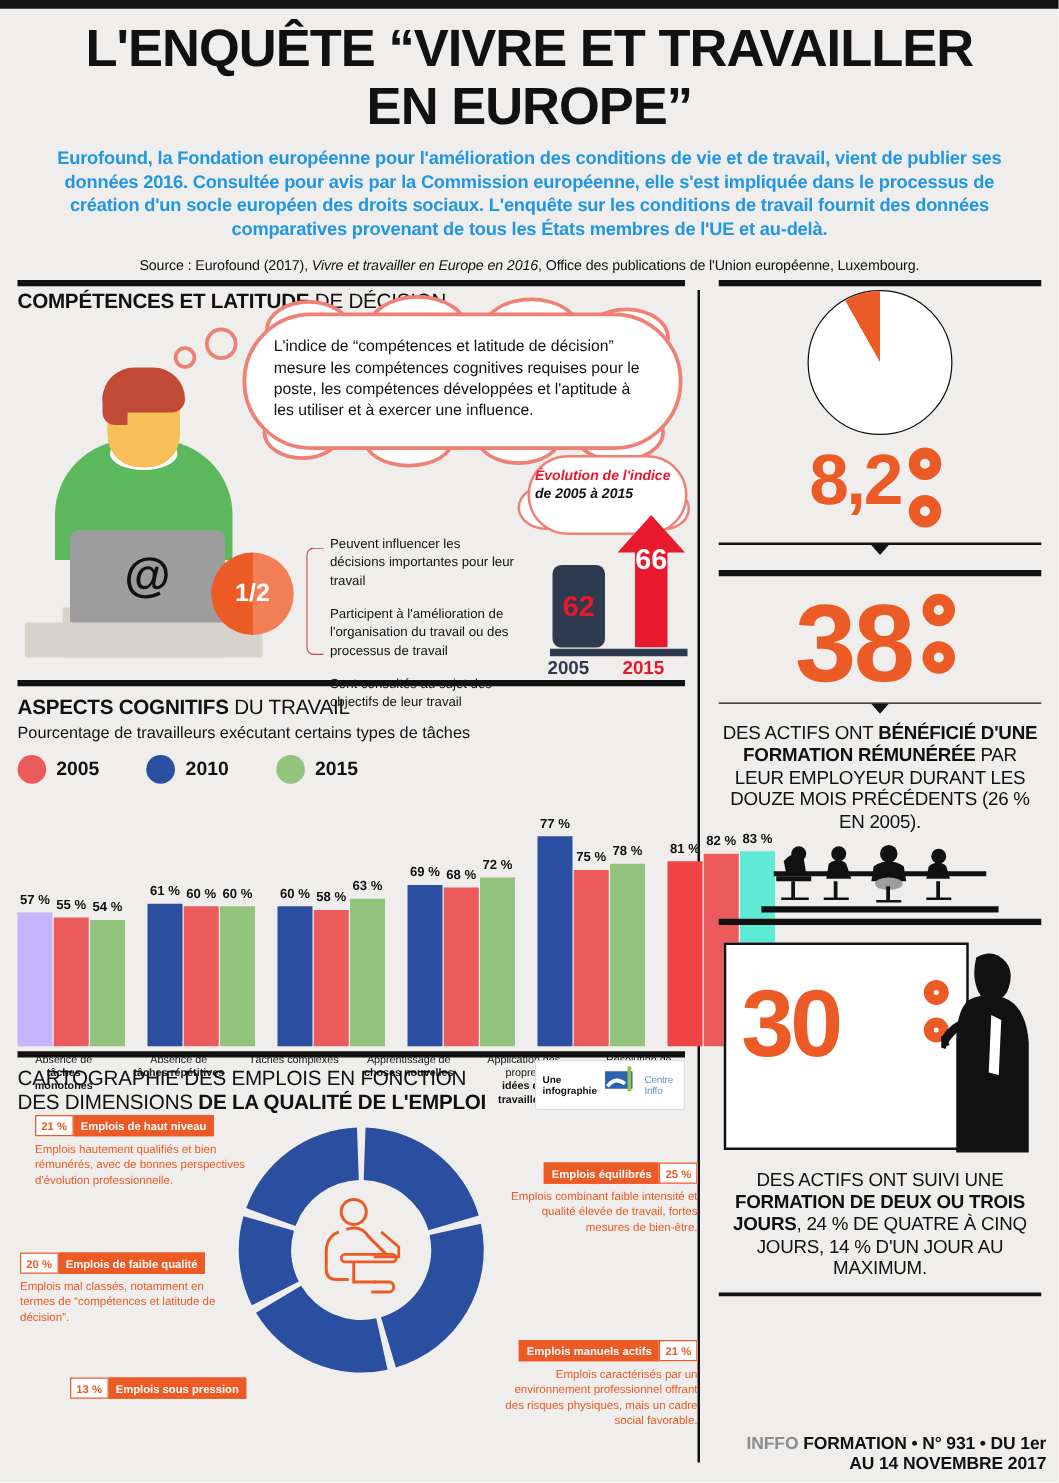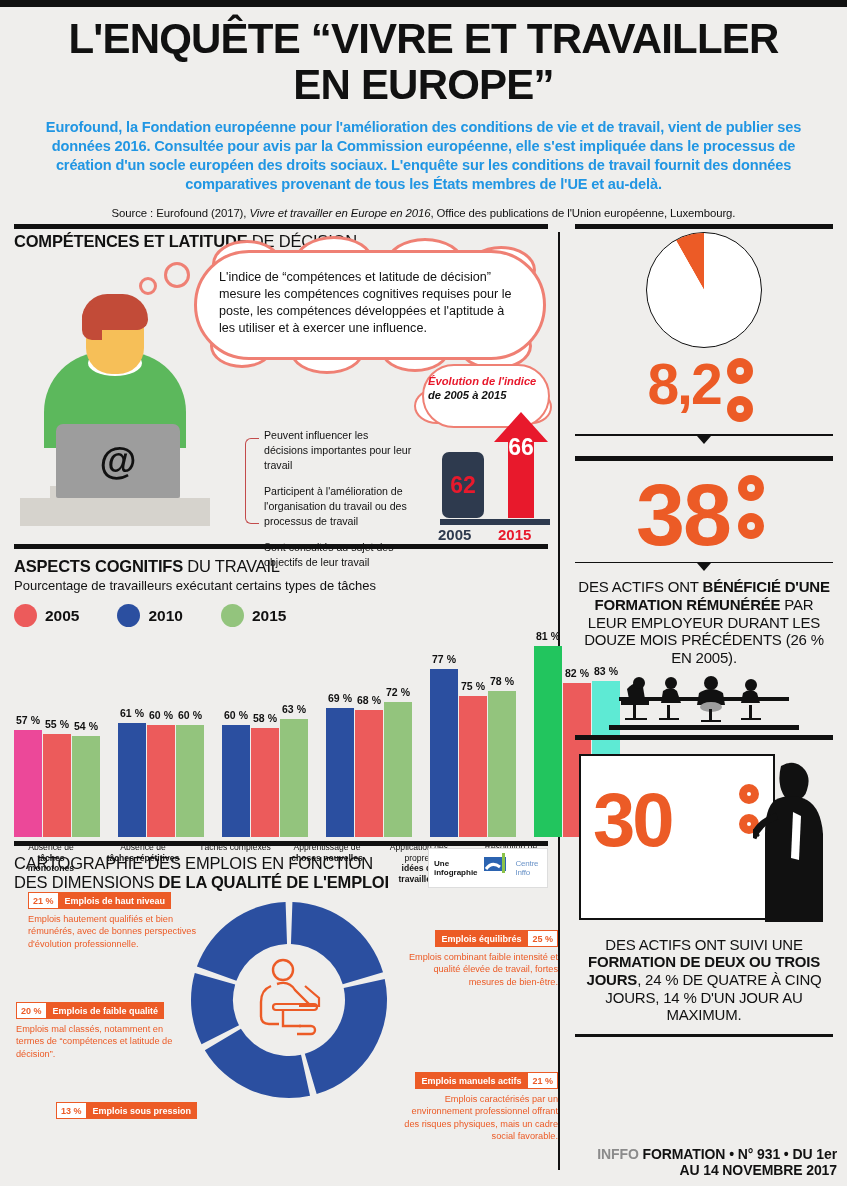--- a/index.html
+++ b/index.html
@@ -199,20 +199,21 @@
       <div class="lobe" style="left:198px; top:8px; width:70px; height:48px;"></div>
       <div class="lobe" style="left:280px; top:4px; width:80px; height:52px;"></div>
       <div class="lobe" style="left:372px; top:6px; width:78px; height:50px;"></div>
       <div class="lobe" style="left:452px; top:14px; width:70px; height:48px;"></div>
       <div class="lobe" style="left:196px; top:92px; width:64px; height:44px;"></div>
       <div class="lobe" style="left:276px; top:96px; width:74px; height:46px;"></div>
       <div class="lobe" style="left:366px; top:94px; width:70px; height:46px;"></div>
       <div class="lobe" style="left:444px; top:90px; width:74px; height:48px;"></div>
       <div class="thought">L'indice de “compétences et latitude de décision” mesure les compétences cognitives requises pour le poste, les compétences développées et l'aptitude à les utiliser et à exercer une influence.</div>
 
+      <div class="half">1/2</div>
       <div class="brace"></div>
       <div class="bullets">
         <p>Peuvent influencer les décisions importantes pour leur travail</p>
         <p>Participent à l'amélioration de l'organisation du travail ou des processus de travail</p>
         <p>Sont consultés au sujet des objectifs de leur travail</p>
       </div>
 
       <div class="evo">
         <div class="evo-cloud2"></div>
         <div class="evo-cloud3"></div>
@@ -251,21 +252,21 @@
             <span class="dot" style="background:#2b4fa0"></span>
             <span class="lb">2010</span>
           </div>
           <div class="lg">
             <span class="dot" style="background:#93c47d"></span>
             <span class="lb">2015</span>
           </div>
         </div>
       <div class="chart" id="chart">
           <div class="group">
-            <div class="bar" style="height: 106.8px; background: #ec4899;">
+            <div class="bar" style="height: 106.8px; background: #c4b5fd;">
               <span class="v">57 %</span>
             </div>
             <div class="bar" style="height: 103.053px; background: rgb(236, 91, 91);">
               <span class="v">55 %</span>
             </div>
             <div class="bar" style="height: 101.179px; background: rgb(147, 196, 125);">
               <span class="v">54 %</span>
             </div>
           </div>
           <div class="group">
@@ -306,21 +307,21 @@
               <span class="v">77 %</span>
             </div>
             <div class="bar" style="height: 140.526px; background: rgb(236, 91, 91);">
               <span class="v">75 %</span>
             </div>
             <div class="bar" style="height: 146.147px; background: rgb(147, 196, 125);">
               <span class="v">78 %</span>
             </div>
           </div>
           <div class="group">
-            <div class="bar" style="height: 191px; background: #22c55e;">
+            <div class="bar" style="height: 148px; background: #ef4444;">
               <span class="v">81 %</span>
             </div>
             <div class="bar" style="height: 153.642px; background: rgb(236, 91, 91);">
               <span class="v">82 %</span>
             </div>
             <div class="bar" style="height: 155.516px; background: #5eead4;">
               <span class="v">83 %</span>
             </div>
           </div>
         </div>

